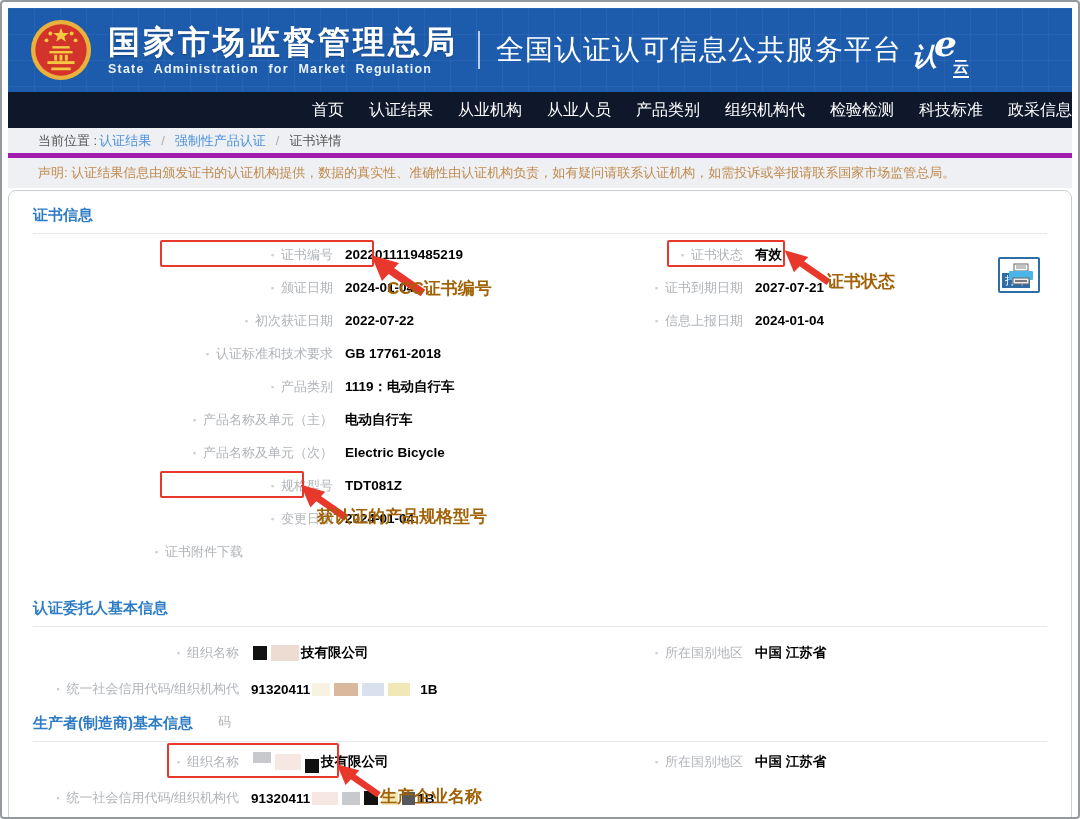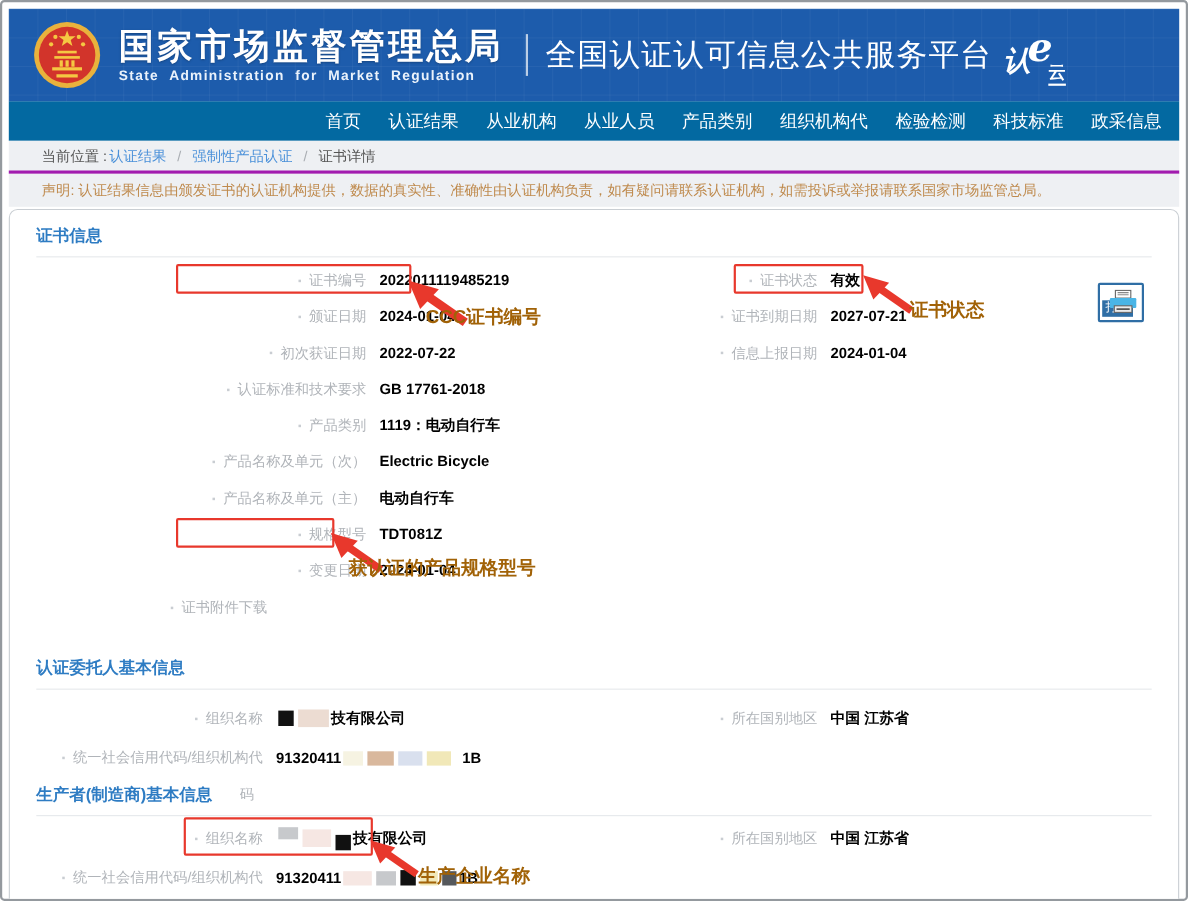--- a/index.html
+++ b/index.html
@@ -18,25 +18,25 @@
   .agency .cn { color:#fff; font-size:32px; font-weight:900; letter-spacing:3px; line-height:34px; text-shadow:0 1px 2px rgba(0,0,0,.25); }
   .agency .en { color:#eaf2fb; font-size:12.5px; font-weight:700; letter-spacing:1.2px; word-spacing:5px; margin-top:3px; }
   .hdr-divider { width:2px; height:38px; background:rgba(255,255,255,.7); margin:0 16px 0 20px; flex:none; }
   .platform { color:#fff; font-size:28px; font-weight:500; letter-spacing:1px; white-space:nowrap; }
   .cloud-logo { color:#fff; margin-left:10px; white-space:nowrap; position:relative; top:2px; }
   .cloud-logo .lg-ren { font-size:25px; font-weight:800; font-style:italic; }
   .cloud-logo .lg-e { font-size:36px; font-weight:700; font-style:italic; font-family:"DejaVu Serif","Liberation Serif",serif; position:relative; top:-9px; margin-left:-3px; }
   .cloud-logo .lg-yun { font-size:16px; font-weight:700; position:relative; top:7px; margin-left:-4px; border-bottom:2px solid #fff; padding-bottom:1px; }
 
   
-  .nav { height:36px; background:#0369a1; display:flex; align-items:center; justify-content:flex-end; gap:25px; padding-right:16px; }
+  .nav { height:36px; background:#0f172a; display:flex; align-items:center; justify-content:flex-end; gap:25px; }
   .nav a { color:#fff; font-size:16px; font-weight:500; text-decoration:none; white-space:nowrap; }
 
   
-  .crumb { height:30px; background:#eef0f3; display:flex; align-items:center; padding-left:30px; font-size:13px; color:#555; border-bottom:3px solid #a21caf; }
+  .crumb { height:30px; background:#eef0f3; display:flex; align-items:center; padding-left:30px; font-size:13px; color:#555; border-bottom:5px solid #a21caf; }
   .crumb .lnk { color:#4a90d9; margin:0 2px; text-decoration:none; }
   .crumb .sep { color:#a9adb2; margin:0 8px; }
   .crumb .cur { color:#555; margin-left:2px; }
   .notice { height:30px; background:#eef0f3; display:flex; align-items:center; padding-left:30px; font-size:13px; color:#bf8a4d; }
 
   
   .panel { position:relative; margin-top:2px; height:648px; background:#fff; border:1px solid #c9ced3; border-radius:8px; padding:14px 24px 0; }
   .sec-head { color:#2e7cc3; font-size:15px; font-weight:700; line-height:20px; padding-bottom:8px; border-bottom:1px solid #e5e8eb; }
   .sec-head-row { position:relative; }
   .stray-wrap { position:absolute; left:185px; top:0; color:#b0b4b9; font-size:13px; font-weight:400; }
@@ -154,26 +154,26 @@
         </div>
         <div class="frow">
           <div class="flabel">认证标准和技术要求</div>
           <div class="fvalue">GB 17761-2018</div>
         </div>
         <div class="frow">
           <div class="flabel">产品类别</div>
           <div class="fvalue">1119：电动自行车</div>
         </div>
         <div class="frow">
+          <div class="flabel">产品名称及单元（主）</div>
+          <div class="fvalue">电动自行车</div>
+        </div>
+        <div class="frow">
           <div class="flabel">产品名称及单元（次）</div>
           <div class="fvalue">Electric Bicycle</div>
-        </div>
-        <div class="frow">
-          <div class="flabel">产品名称及单元（主）</div>
-          <div class="fvalue">电动自行车</div>
         </div>
         <div class="frow">
           <div class="flabel">规格型号</div>
           <div class="fvalue">TDT081Z</div>
           <div class="annot-box" style="left:127px; width:144px; top:2px; height:27px;"></div>
         </div>
         <div class="frow">
           <div class="flabel">变更日期</div>
           <div class="fvalue">2024-01-04</div>
         </div>

